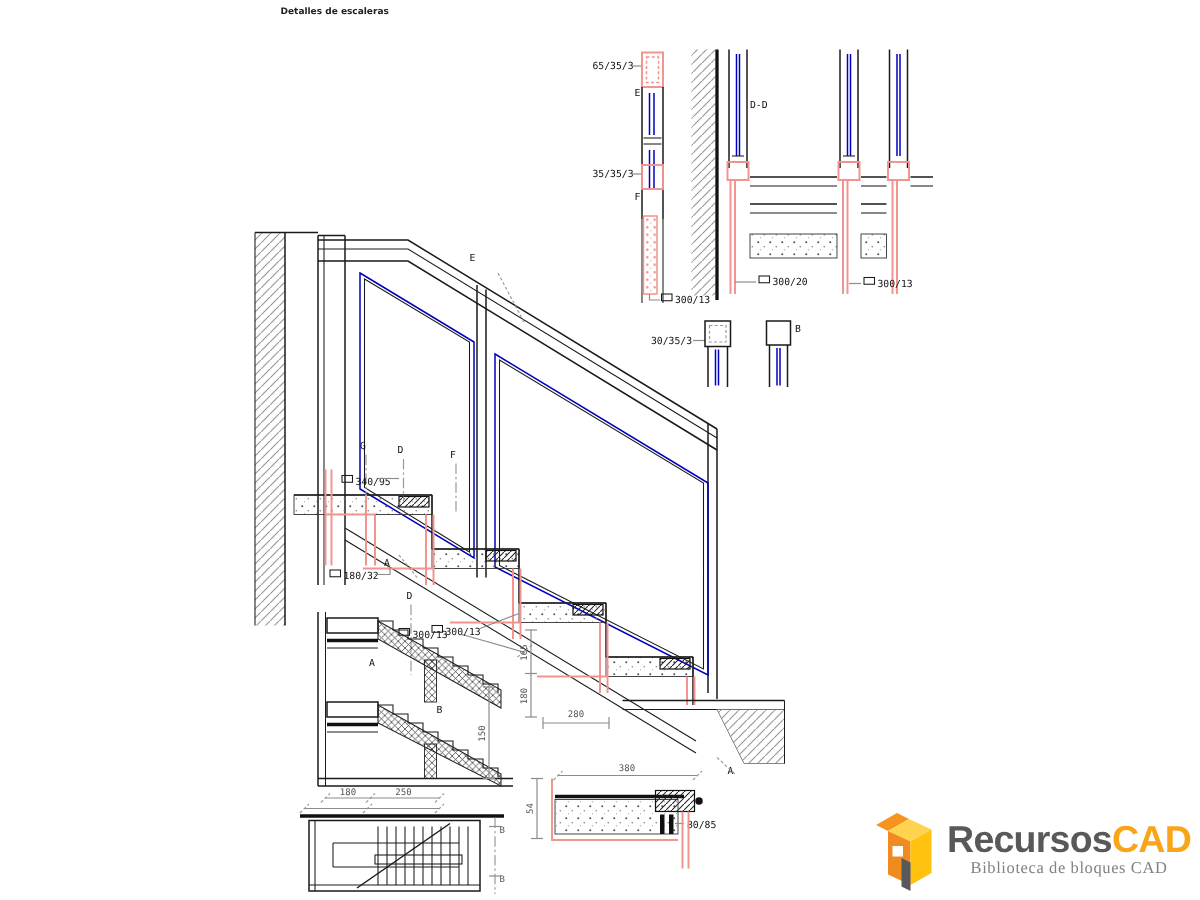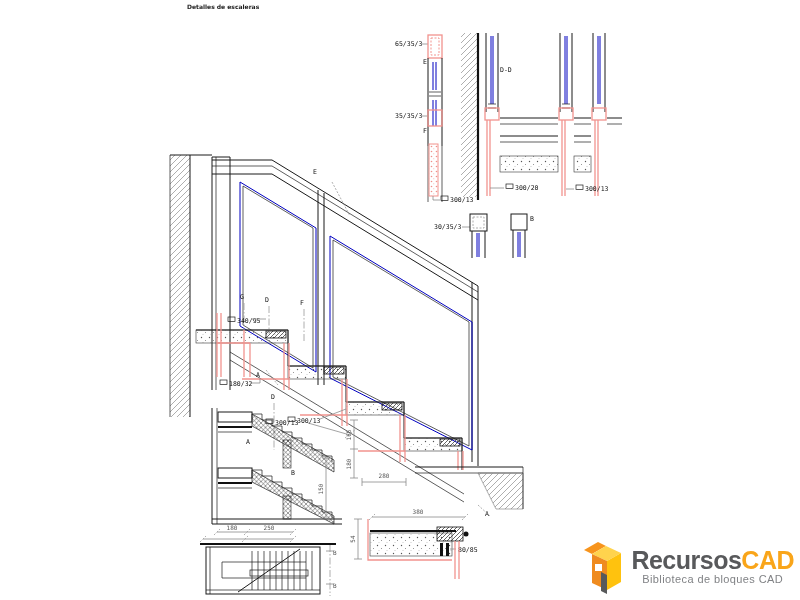--- a/index.html
+++ b/index.html
@@ -19,21 +19,21 @@
   text.lbl{font-family:"DejaVu Sans Mono","Liberation Mono",monospace;font-size:6.5px;fill:#111;}
   text.sec{font-family:"DejaVu Sans Mono","Liberation Mono",monospace;font-size:6.5px;fill:#111;}
   text.dim{font-family:"DejaVu Sans Mono","Liberation Mono",monospace;font-size:6px;fill:#555;}
   text.ttl{font-family:"DejaVu Sans","Liberation Sans",sans-serif;font-size:6px;font-weight:bold;fill:#222;}
   
   .logo{position:absolute;right:6px;bottom:6px;display:flex;align-items:center;gap:5px;}
   .logo-text{display:flex;flex-direction:column;align-items:center;line-height:1.05;}
   .brand{font-family:"Liberation Sans","DejaVu Sans",sans-serif;font-weight:bold;font-size:25px;letter-spacing:-.5px;white-space:nowrap;}
   .brand-main{color:#58595b;}
   .brand-accent{color:#f9a51a;}
-  .tagline{font-family:Liberation Sans, sans-serif;font-size:11px;color:#808285;letter-spacing:.4px;margin-top:1px;white-space:nowrap;}
+  .tagline{font-family:Liberation Serif, serif;font-size:11px;color:#808285;letter-spacing:.4px;margin-top:1px;white-space:nowrap;}
 </style>
 </head>
 <body>
 
 <div class="canvas">
 <svg class="drawing" width="800" height="600" viewBox="0 0 800 600">
   <defs>
     <pattern id="hatchG" patternUnits="userSpaceOnUse" width="6" height="6">
       <path d="M-1,7 L7,-1" stroke="#9a9a9a" stroke-width="0.8" fill="none"></path>
     </pattern>

